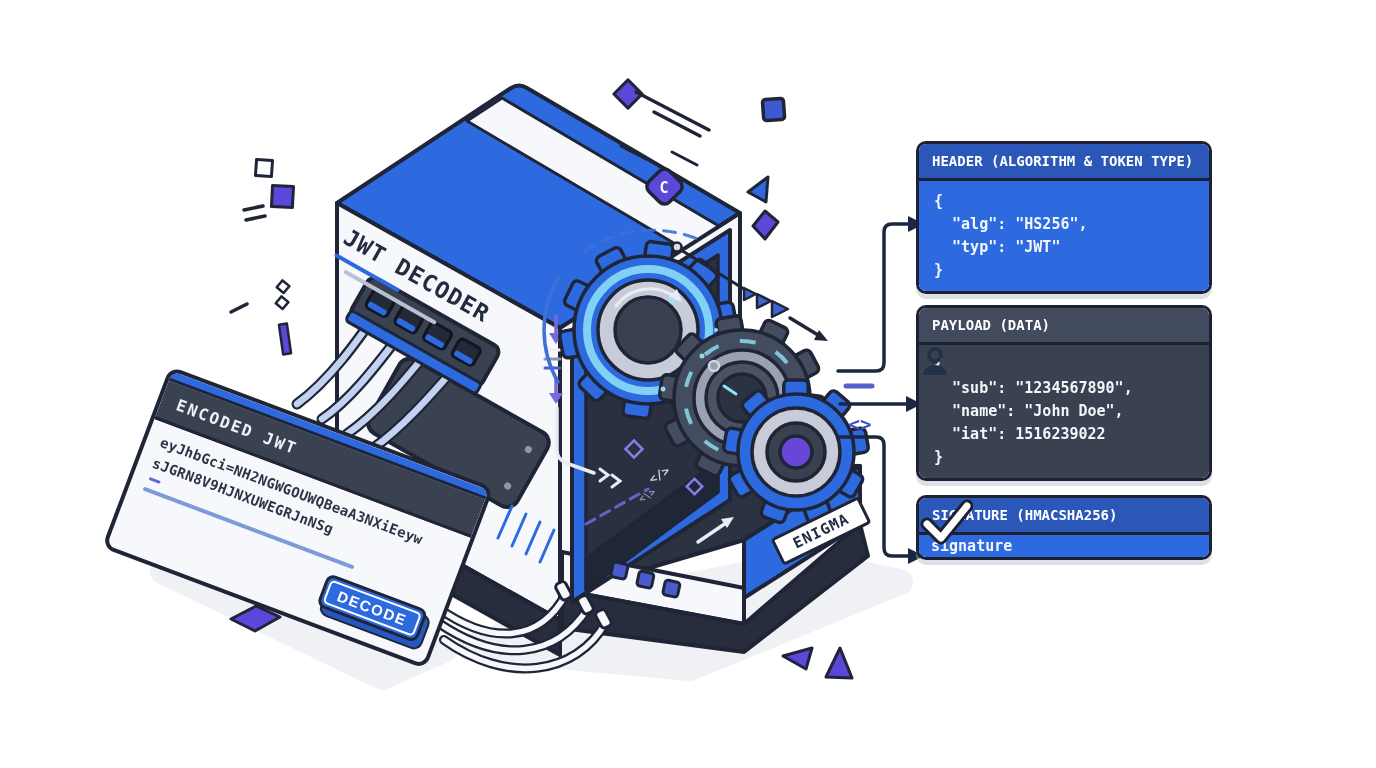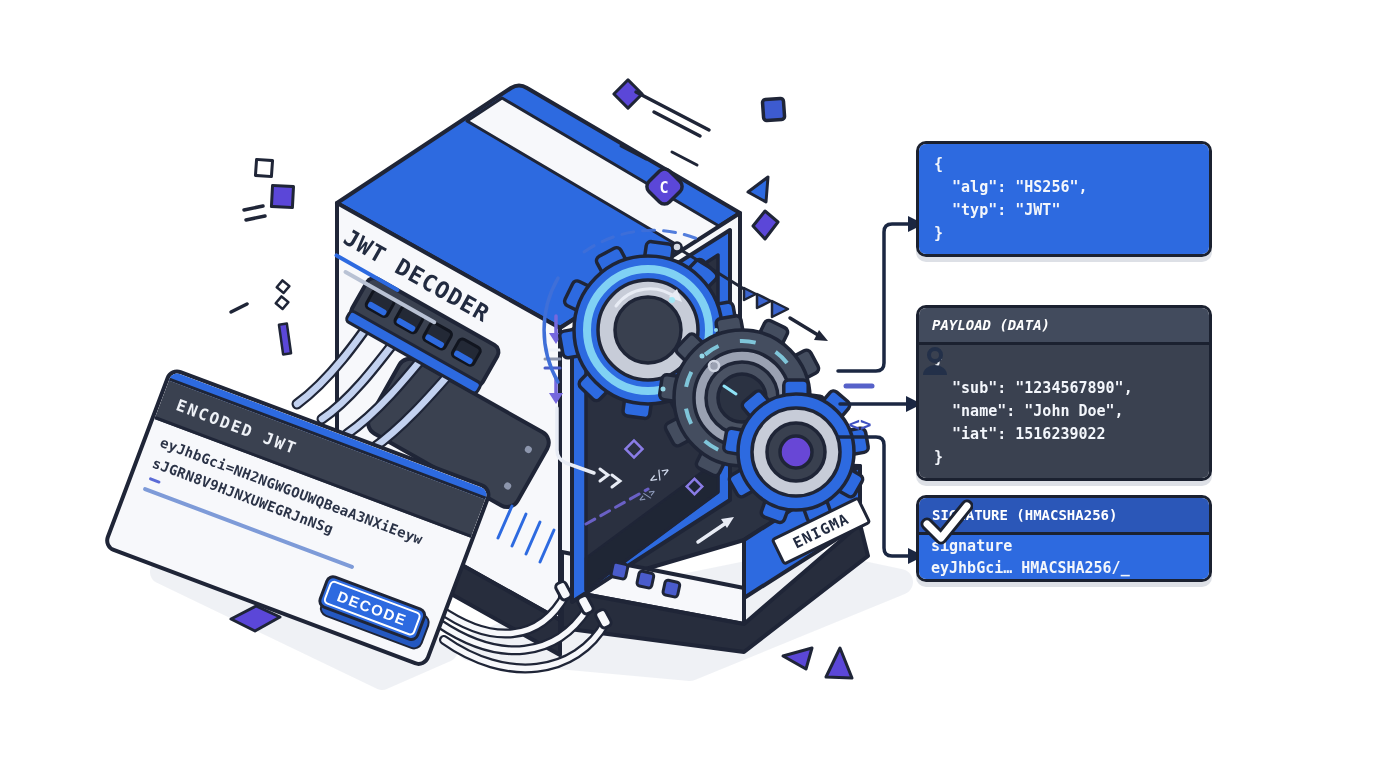--- a/index.html
+++ b/index.html
@@ -37,21 +37,21 @@
 
   
   .panel{position:absolute;left:916px;width:290px;border:3px solid #1b2130;border-radius:10px;
          overflow:hidden;box-shadow:0 5px 0 rgba(180,186,200,.45);}
   .panel .ptitle{color:#ffffff;font-weight:bold;font-size:14px;letter-spacing:0;
                  padding:9px 13px;border-bottom:3px solid #1b2130;white-space:nowrap;}
   .panel pre{margin:0;padding:9px 15px;font-family:"DejaVu Sans Mono",monospace;
              font-weight:bold;font-size:15px;line-height:23px;color:#f3f6fb;white-space:pre;}
   .panel-blue .ptitle{background:#2b57b8;}
   .panel-blue .pbody{background:#2d6ae0;}
-  .panel-dark .ptitle{background:#424b5d;font-style:italic;}
+  .panel-dark .ptitle{background:#424b5d;}
   .panel-dark .pbody{background:#3a4150;position:relative;}
   #panel-header{top:141px;}
   #panel-payload{top:305px;}
   #panel-signature{top:495px;}
   .person{position:absolute;right:14px;top:12px;}
   .sigrow{display:flex;align-items:center;gap:14px;padding:0 12px;background:#2d6ae0;}
   .sigtext{color:#f3f6fb;font-weight:bold;font-size:15px;line-height:22px;white-space:nowrap;}
 </style>
 </head>
 <body>
@@ -282,20 +282,21 @@
     <div class="rule"></div>
     <button class="decode-btn">
       <span>DECODE</span>
     </button>
   </div>
 </div>
 
 <div class="enigma">ENIGMA</div>
 
 <div class="panel panel-blue" id="panel-header">
+  <div class="ptitle">HEADER (ALGORITHM &amp; TOKEN TYPE)</div>
   <div class="pbody">
     <pre>{
   "alg": "HS256",
   "typ": "JWT"
 }</pre>
   </div>
 </div>
 
 <div class="panel panel-dark" id="panel-payload">
   <div class="ptitle">PAYLOAD (DATA)</div>
@@ -314,18 +315,17 @@
 
 <div class="panel panel-blue" id="panel-signature">
   <div class="ptitle">SIGNATURE (HMACSHA256)</div>
   <div class="sigrow">
     <svg width="54" height="48" viewBox="0 0 54 48">
       <polyline points="8,26 22,40 48,8" fill="none" stroke="#1b2130" stroke-width="13" stroke-linecap="round" stroke-linejoin="round"></polyline>
       <polyline points="8,26 22,40 48,8" fill="none" stroke="#ffffff" stroke-width="7" stroke-linecap="round" stroke-linejoin="round"></polyline>
     </svg>
     <div class="sigtext">
       <div>signature</div>
-      <div>eyJhbGci… HMACSHA256/_</div>
     </div>
   </div>
 </div>
 
 </div>
 
 </body></html>

